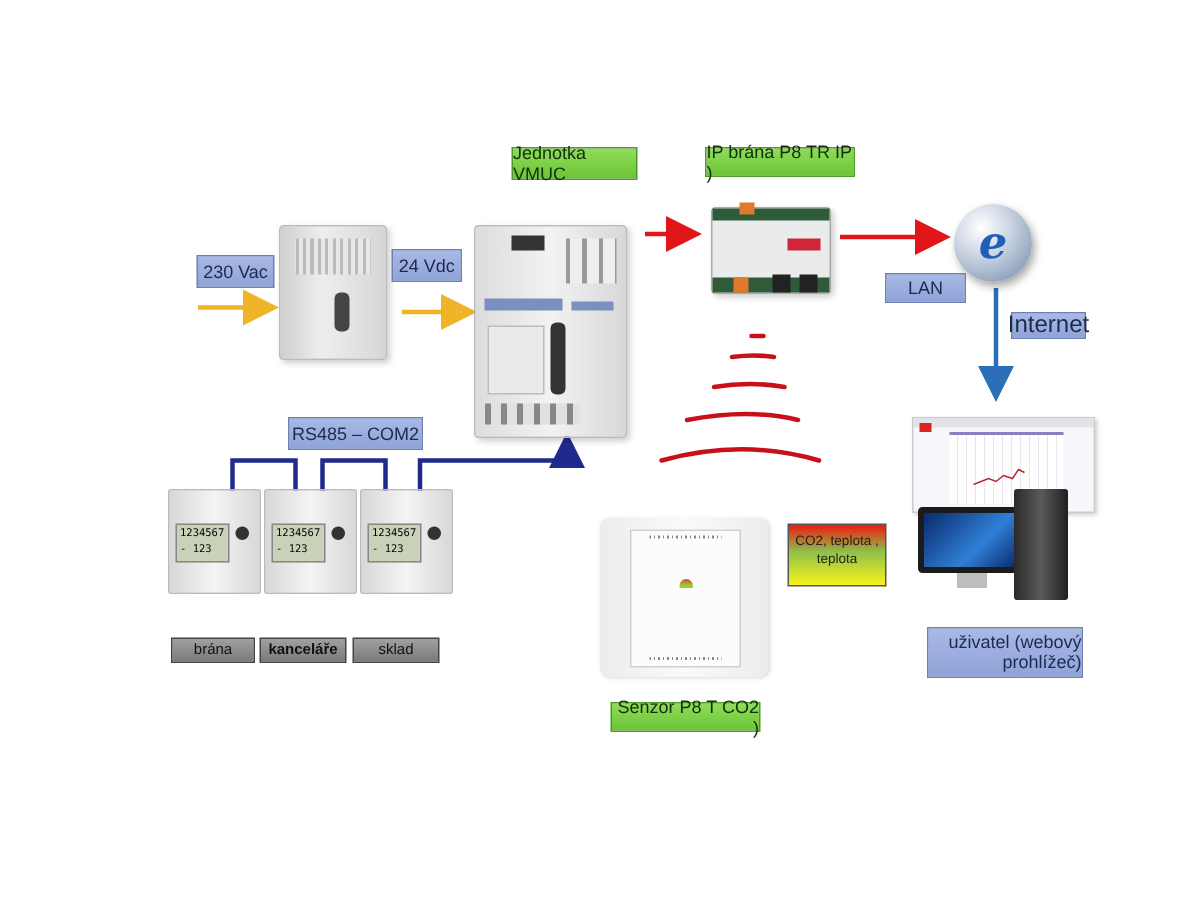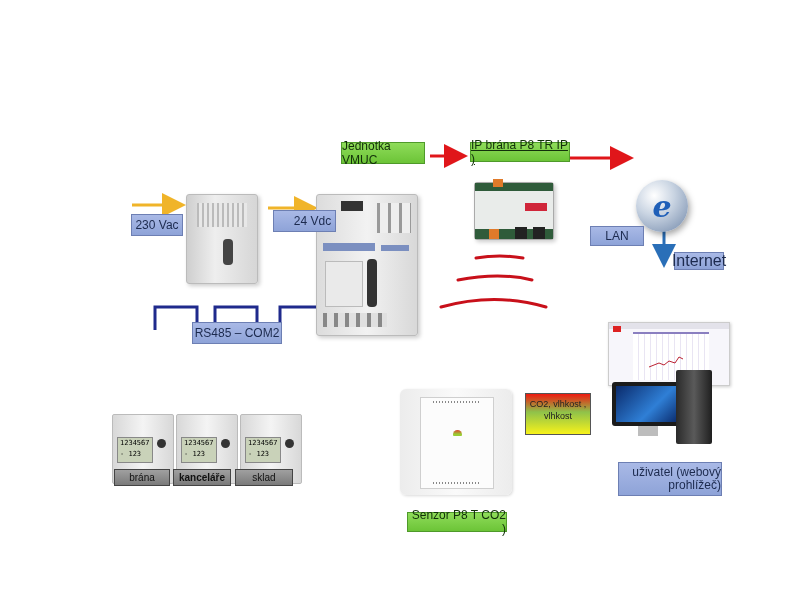--- a/index.html
+++ b/index.html
@@ -1,18 +1,18 @@
 <!DOCTYPE html>
 <html><head>
 <meta charset="utf-8">
 <style>
   html, body { margin:0; padding:0; }
   body { width:800px; height:600px; background:#ffffff; position:relative; overflow:hidden;
          font-family:"Liberation Sans", sans-serif; }
-  .abs { position:absolute;margin-top:44px; }
+  .abs { position:absolute; }
   .lbl-blue { background:linear-gradient(#a9b9e6,#8ea3d8); border:1px solid #6d7fb3; color:#1c2a4e;
               font-size:12px; display:flex; align-items:center; justify-content:center; }
   .lbl-green { background:linear-gradient(#8fdc5a,#6cc437); border:1px solid #4f9a2a; color:#12300a;
                font-size:12px; display:flex; align-items:center; justify-content:center; }
   .lbl-gray { background:linear-gradient(#a0a0a0,#7a7a7a); border:1px solid #444; color:#111;
               font-size:10px; display:flex; align-items:center; justify-content:center; }
   .lbl-grad { background:linear-gradient(#ee1a10 0%, #8fc24a 45%, #f7f21a 100%); border:1px solid #555;
               color:#222; font-size:9px; text-align:center; line-height:12px; padding-top:4px; box-sizing:border-box; }
   svg { position:absolute; left:0; top:0; }
 </style>
@@ -119,25 +119,25 @@
     <polyline points="40,44 50,40 55,42 60,38 66,40 70,34 74,36" fill="none" stroke="#b23" stroke-width="1"></polyline>
   </svg>
 </div>
 <div class="abs" style="left:612px;top:322px;width:110px;height:80px;">
   <div style="position:absolute;left:0;top:16px;width:70px;height:44px;background:linear-gradient(135deg,#0a2a6b,#2f7fd6 60%,#0a2a6b);border:4px solid #1b1b1b;border-radius:3px;box-sizing:border-box;"></div>
   <div style="position:absolute;left:26px;top:60px;width:20px;height:10px;background:#bdbdbd;"></div>
   <div style="position:absolute;left:64px;top:4px;width:36px;height:74px;background:linear-gradient(90deg,#2a2a2a,#5a5a5a 50%,#1f1f1f);border-radius:2px;"></div>
 </div>
 
 <div class="abs lbl-blue" style="left:131px;top:170px;width:50px;height:20px;text-align:center;">230 Vac</div>
-<div class="abs lbl-blue" style="left:273px;top:166px;width:45px;height:20px;padding-left:16px;">24 Vdc</div>
+<div class="abs lbl-blue" style="left:261px;top:166px;width:45px;height:20px;">24 Vdc</div>
 <div class="abs lbl-green" style="left:341px;top:98px;width:82px;height:20px;">Jednotka VMUC</div>
-<div class="abs lbl-green" style="left:470px;top:98px;width:98px;height:18px;text-decoration:underline;">IP brána P8 TR IP )</div>
+<div class="abs lbl-green" style="left:470px;top:98px;width:98px;height:18px;">IP brána P8 TR IP )</div>
 <div class="abs lbl-blue" style="left:590px;top:182px;width:52px;height:18px;">LAN</div>
 <div class="abs lbl-blue" style="left:674px;top:208px;width:48px;height:16px;font-size:16px;text-align:right;">Internet</div>
 <div class="abs lbl-blue" style="left:192px;top:278px;width:88px;height:20px;">RS485 – COM2</div>
-<div class="abs lbl-grad" style="left:525px;top:349px;width:66px;height:42px;">CO2, vlhkost , vlhkost</div>
+<div class="abs lbl-grad" style="left:525px;top:349px;width:66px;height:42px;">CO2, teplota , teplota</div>
 <div class="abs lbl-green" style="left:407px;top:468px;width:98px;height:18px;text-align:right;">Senzor P8 T CO2 )</div>
 <div class="abs lbl-blue" style="left:618px;top:418px;width:102px;height:32px;text-align:right;line-height:13px;">uživatel (webový prohlížeč)</div>
 
 <div class="abs lbl-gray" style="left:114px;top:425px;width:54px;height:15px;">brána</div>
 <div class="abs lbl-gray" style="left:173px;top:425px;width:56px;height:15px;font-weight:bold;">kanceláře</div>
 <div class="abs lbl-gray" style="left:235px;top:425px;width:56px;height:15px;">sklad</div>
 
 </body></html>

